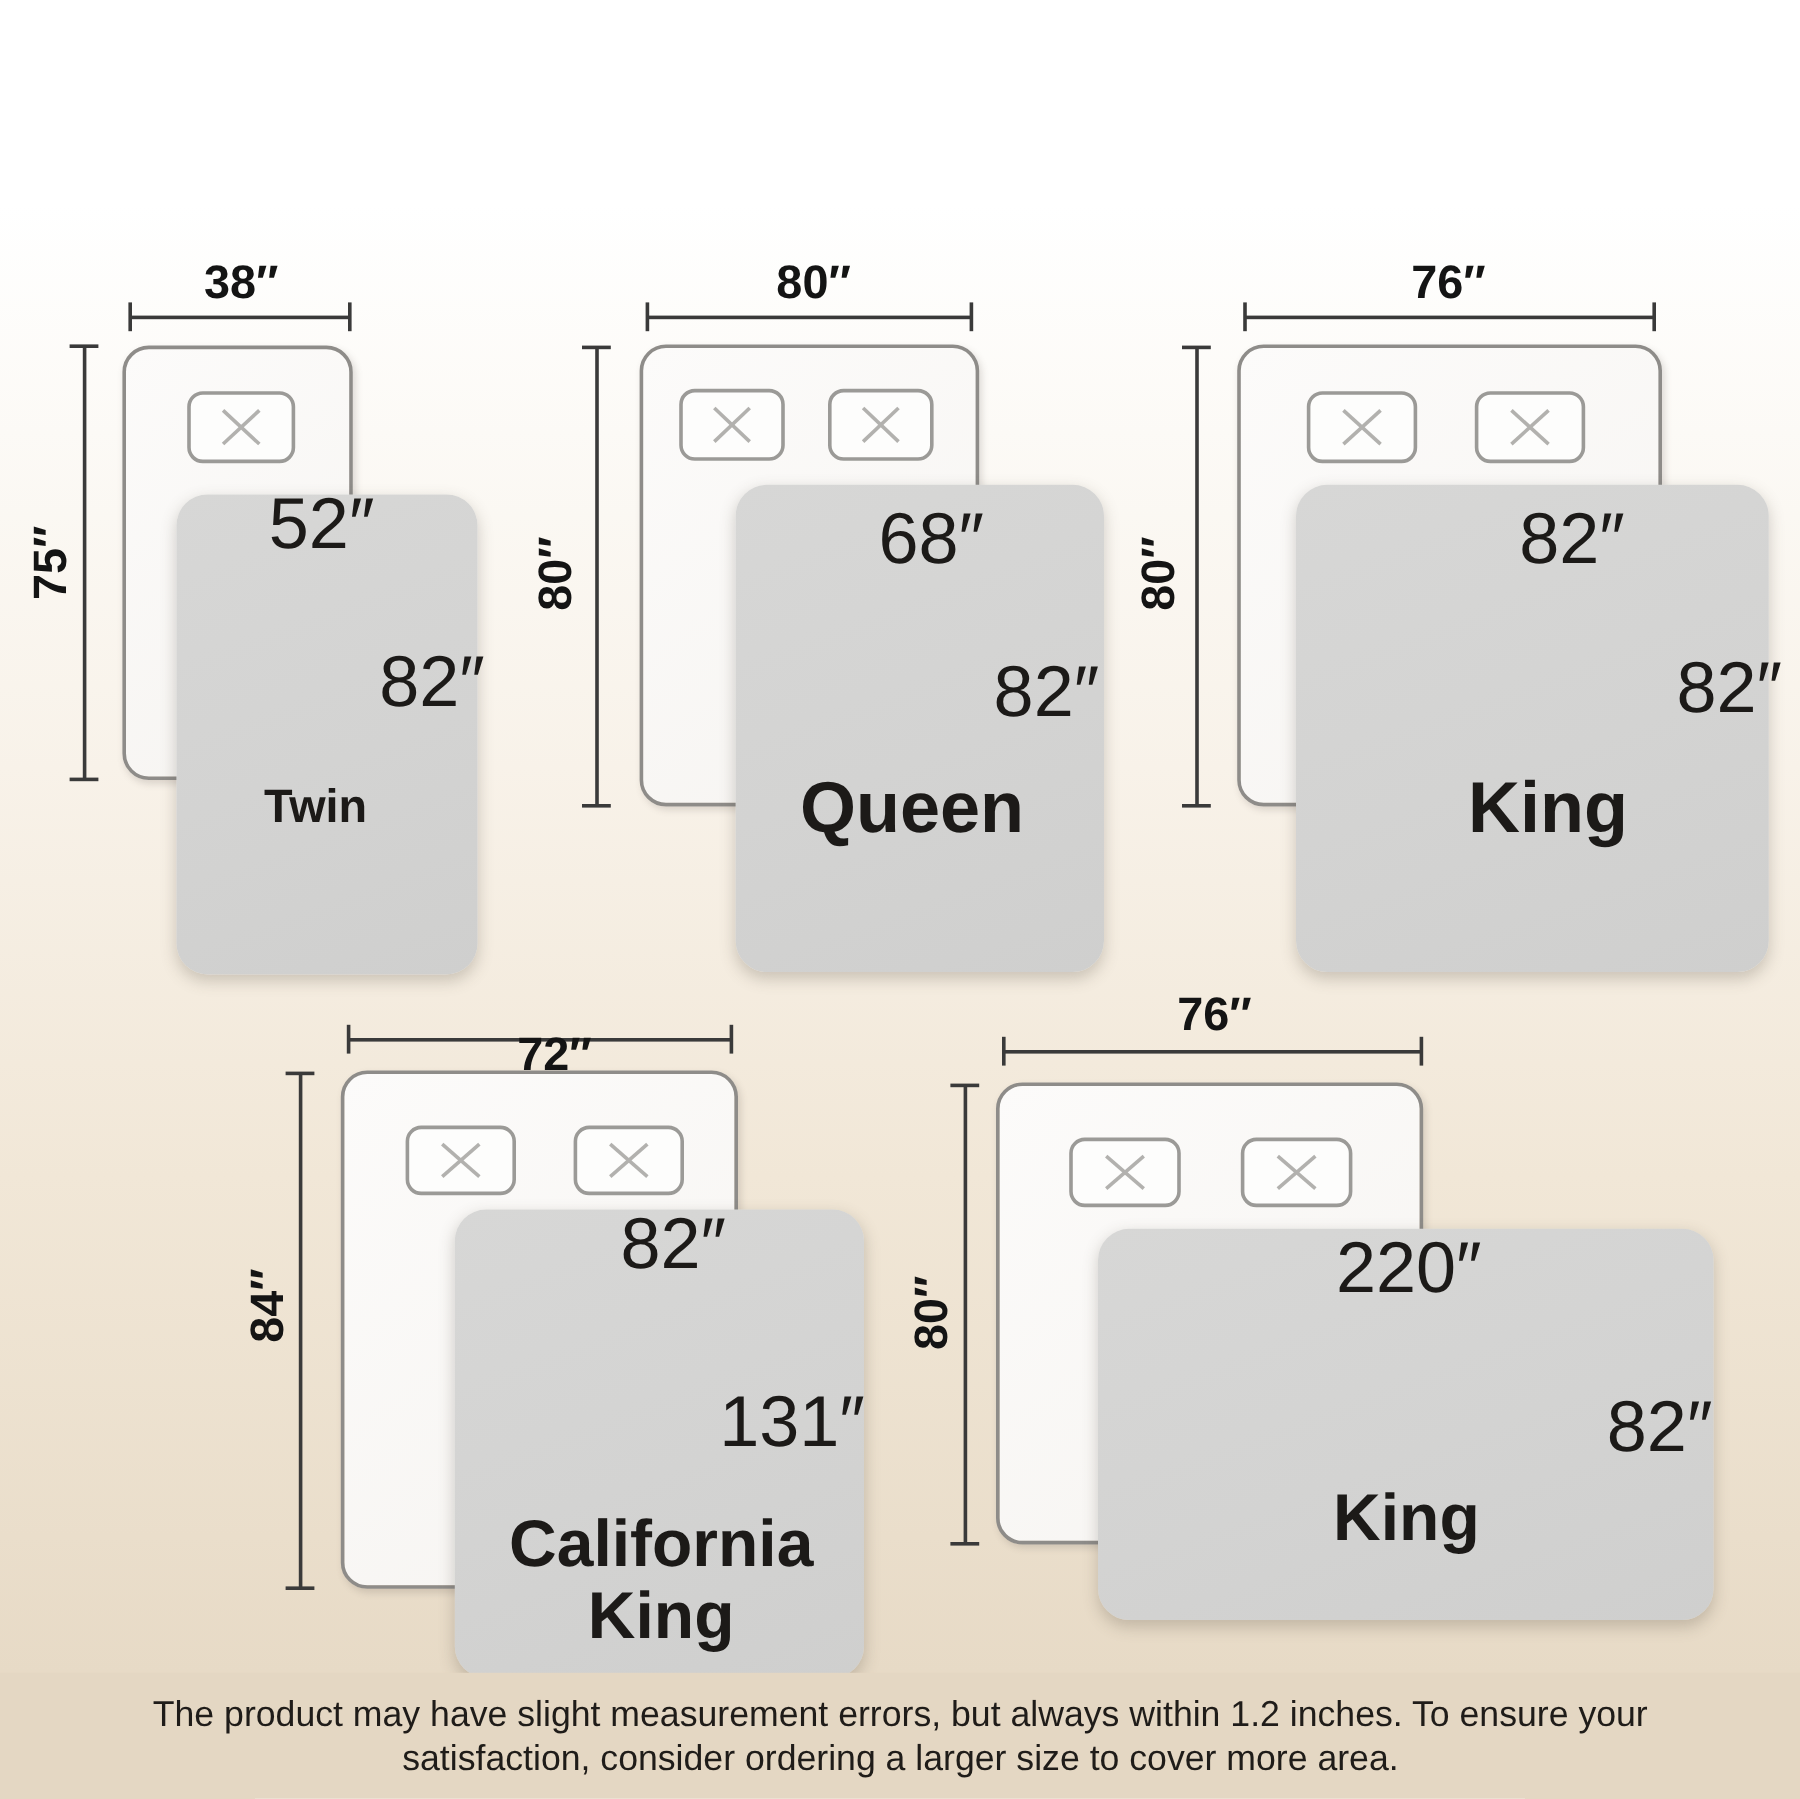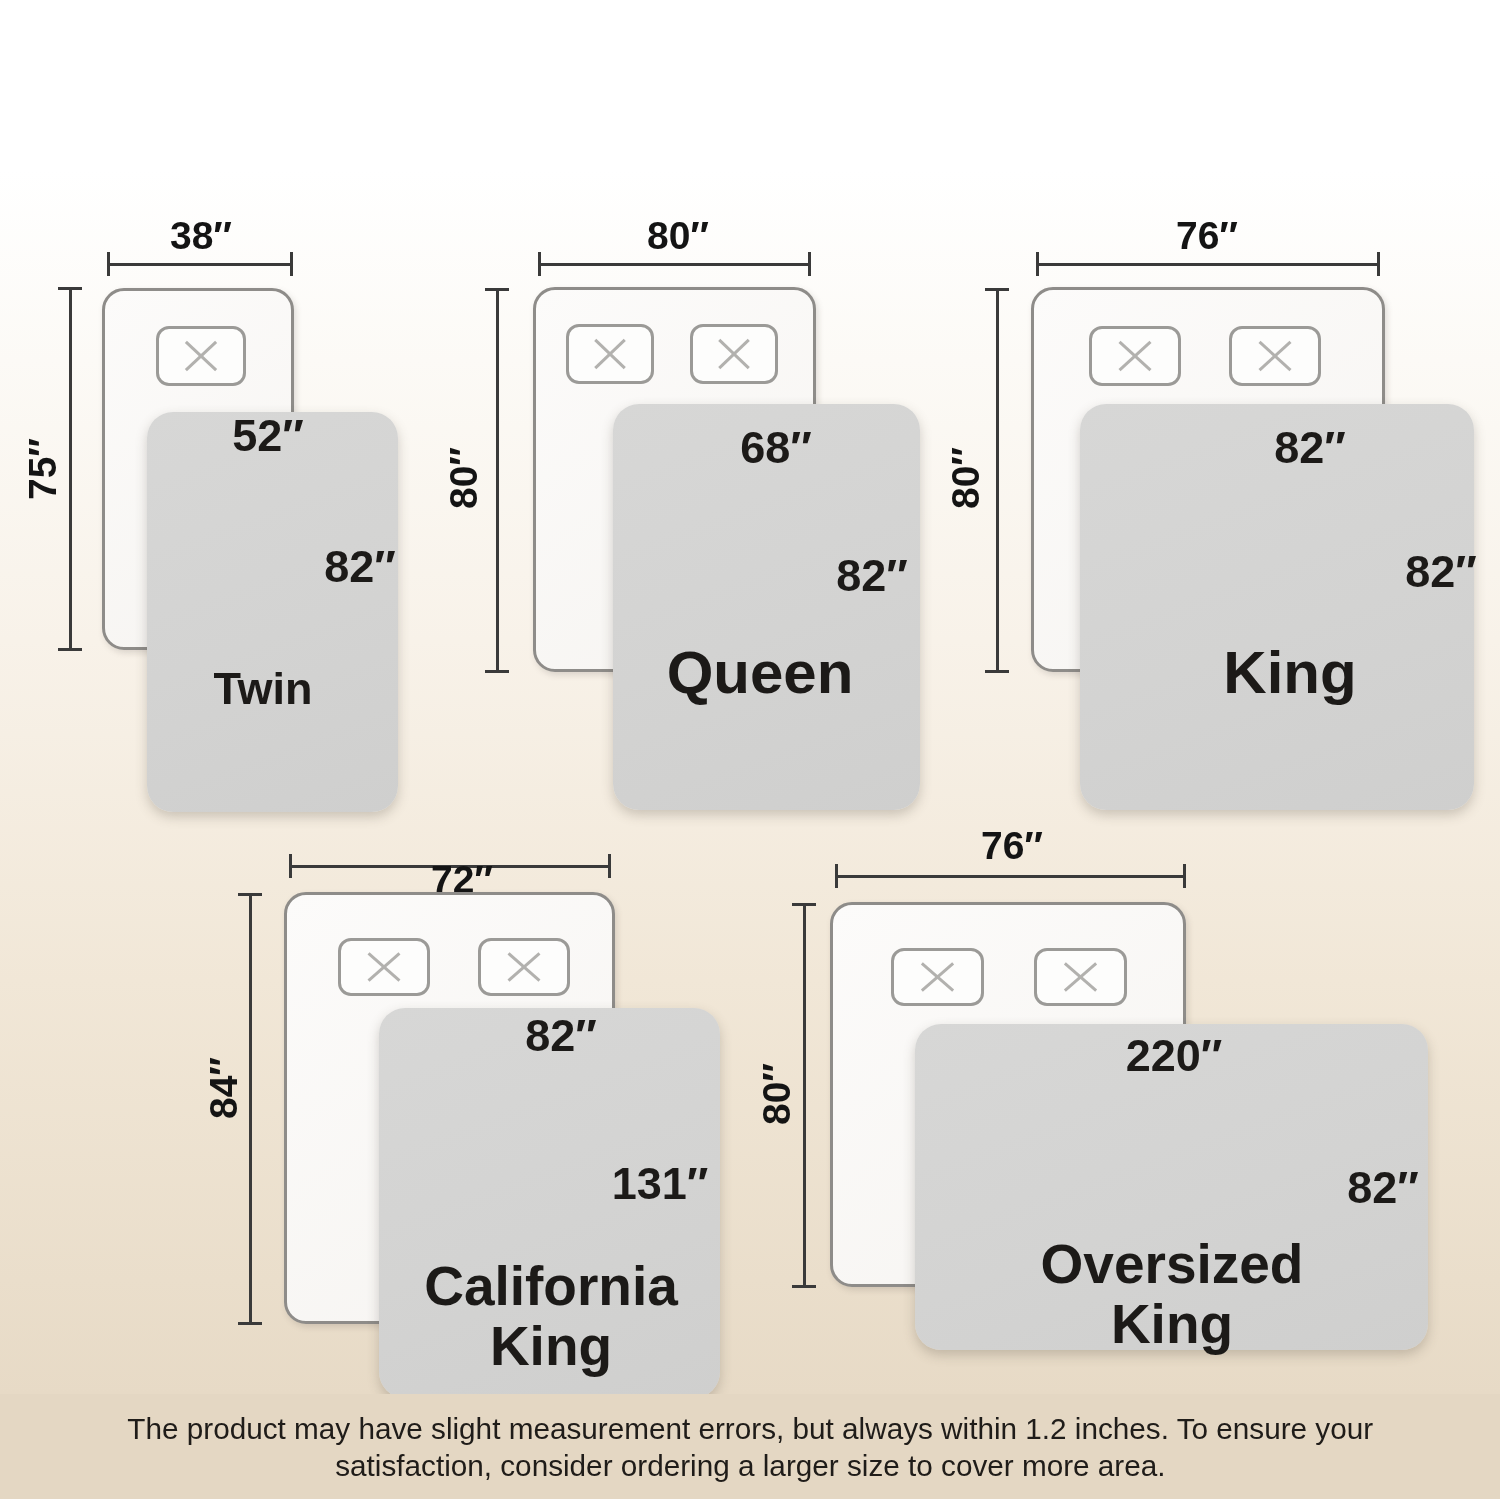--- a/index.html
+++ b/index.html
@@ -51,21 +51,21 @@
   .dim-tick-h{width:24px;height:3px;background:var(--dim-line);}
   .dim-label{
     width:170px;height:52px;margin-left:-85px;margin-top:-26px;
     display:flex;align-items:center;justify-content:center;
     font-size:39px;font-weight:bold;color:var(--text);white-space:nowrap;
   }
   .dim-label.rot{transform:rotate(-90deg);}
   .blanket-dim{
     width:220px;height:52px;margin-left:-110px;margin-top:-26px;
     display:flex;align-items:center;justify-content:center;
-    font-size:45px;font-weight:bold;color:#1c1a18;white-space:nowrap;
+    font-size:60px;font-weight:normal;color:#1c1a18;white-space:nowrap;
   }
   .size-name{
     width:460px;margin-left:-230px;text-align:center;
     font-weight:bold;color:#1c1a18;
   }
   .size-name div{white-space:nowrap;}
 </style>
 </head>
 <body>
 
@@ -82,21 +82,21 @@
         <div class="abs dim-tick-h" style="left: 58px; top: 648px;"></div>
         <div class="abs dim-label rot" style="left: 43px; top: 469px;">75″</div>
         <div class="abs mattress" style="left: 102px; top: 288px; width: 192px; height: 362px;"></div>
         <div class="abs pillow" style="left: 156px; top: 326px; width: 90px; height: 60px;"><svg width="100%" height="100%" viewBox="0 0 100 100" preserveAspectRatio="none">
             <line x1="32" y1="24" x2="68" y2="76" stroke="#b2b1ae" stroke-width="3" vector-effect="non-scaling-stroke"></line>
             <line x1="68" y1="24" x2="32" y2="76" stroke="#b2b1ae" stroke-width="3" vector-effect="non-scaling-stroke"></line>
           </svg></div>
         <div class="abs blanket" style="left: 147px; top: 412px; width: 251px; height: 400px;"></div>
         <div class="abs blanket-dim" style="left: 268px; top: 436px;">52″</div>
         <div class="abs blanket-dim" style="left: 360px; top: 567px;">82″</div>
-        <div class="abs size-name" style="left: 263px; top: 658px; font-size: 45px; line-height: 62px;">
+        <div class="abs size-name" style="left: 263px; top: 642px; font-size: 39px; line-height: 62px;">
           <div>Twin</div>
         </div>
       </div>
       <div class="abs " style="left: 0px; top: 0px;">
         <div class="abs dim-line-h" style="left: 539px; top: 263px; width: 271px;"></div>
         <div class="abs dim-tick-v" style="left: 538px; top: 252px;"></div>
         <div class="abs dim-tick-v" style="left: 808px; top: 252px;"></div>
         <div class="abs dim-label" style="left: 678px; top: 236px;">80″</div>
         <div class="abs dim-line-v" style="left: 496px; top: 289px; height: 383px;"></div>
         <div class="abs dim-tick-h" style="left: 485px; top: 288px;"></div>
@@ -184,21 +184,20 @@
             <line x1="68" y1="24" x2="32" y2="76" stroke="#b2b1ae" stroke-width="3" vector-effect="non-scaling-stroke"></line>
           </svg></div>
         <div class="abs pillow" style="left: 1034px; top: 948px; width: 93px; height: 58px;"><svg width="100%" height="100%" viewBox="0 0 100 100" preserveAspectRatio="none">
             <line x1="32" y1="24" x2="68" y2="76" stroke="#b2b1ae" stroke-width="3" vector-effect="non-scaling-stroke"></line>
             <line x1="68" y1="24" x2="32" y2="76" stroke="#b2b1ae" stroke-width="3" vector-effect="non-scaling-stroke"></line>
           </svg></div>
         <div class="abs blanket" style="left: 915px; top: 1024px; width: 513px; height: 326px;"></div>
         <div class="abs blanket-dim" style="left: 1174px; top: 1056px;">220″</div>
         <div class="abs blanket-dim" style="left: 1383px; top: 1188px;">82″</div>
         <div class="abs size-name" style="left: 1172px; top: 1234px; font-size: 55px; line-height: 60px;">
-          <div>Oversized</div>
           <div>King</div>
         </div>
       </div>
     </div>
 
   <div id="footer-bar" class="abs">
     <div class="disclaimer-line">The product may have slight measurement errors, but always within 1.2 inches. To ensure your</div>
     <div class="disclaimer-line">satisfaction, consider ordering a larger size to cover more area.</div>
   </div>
 </div>

